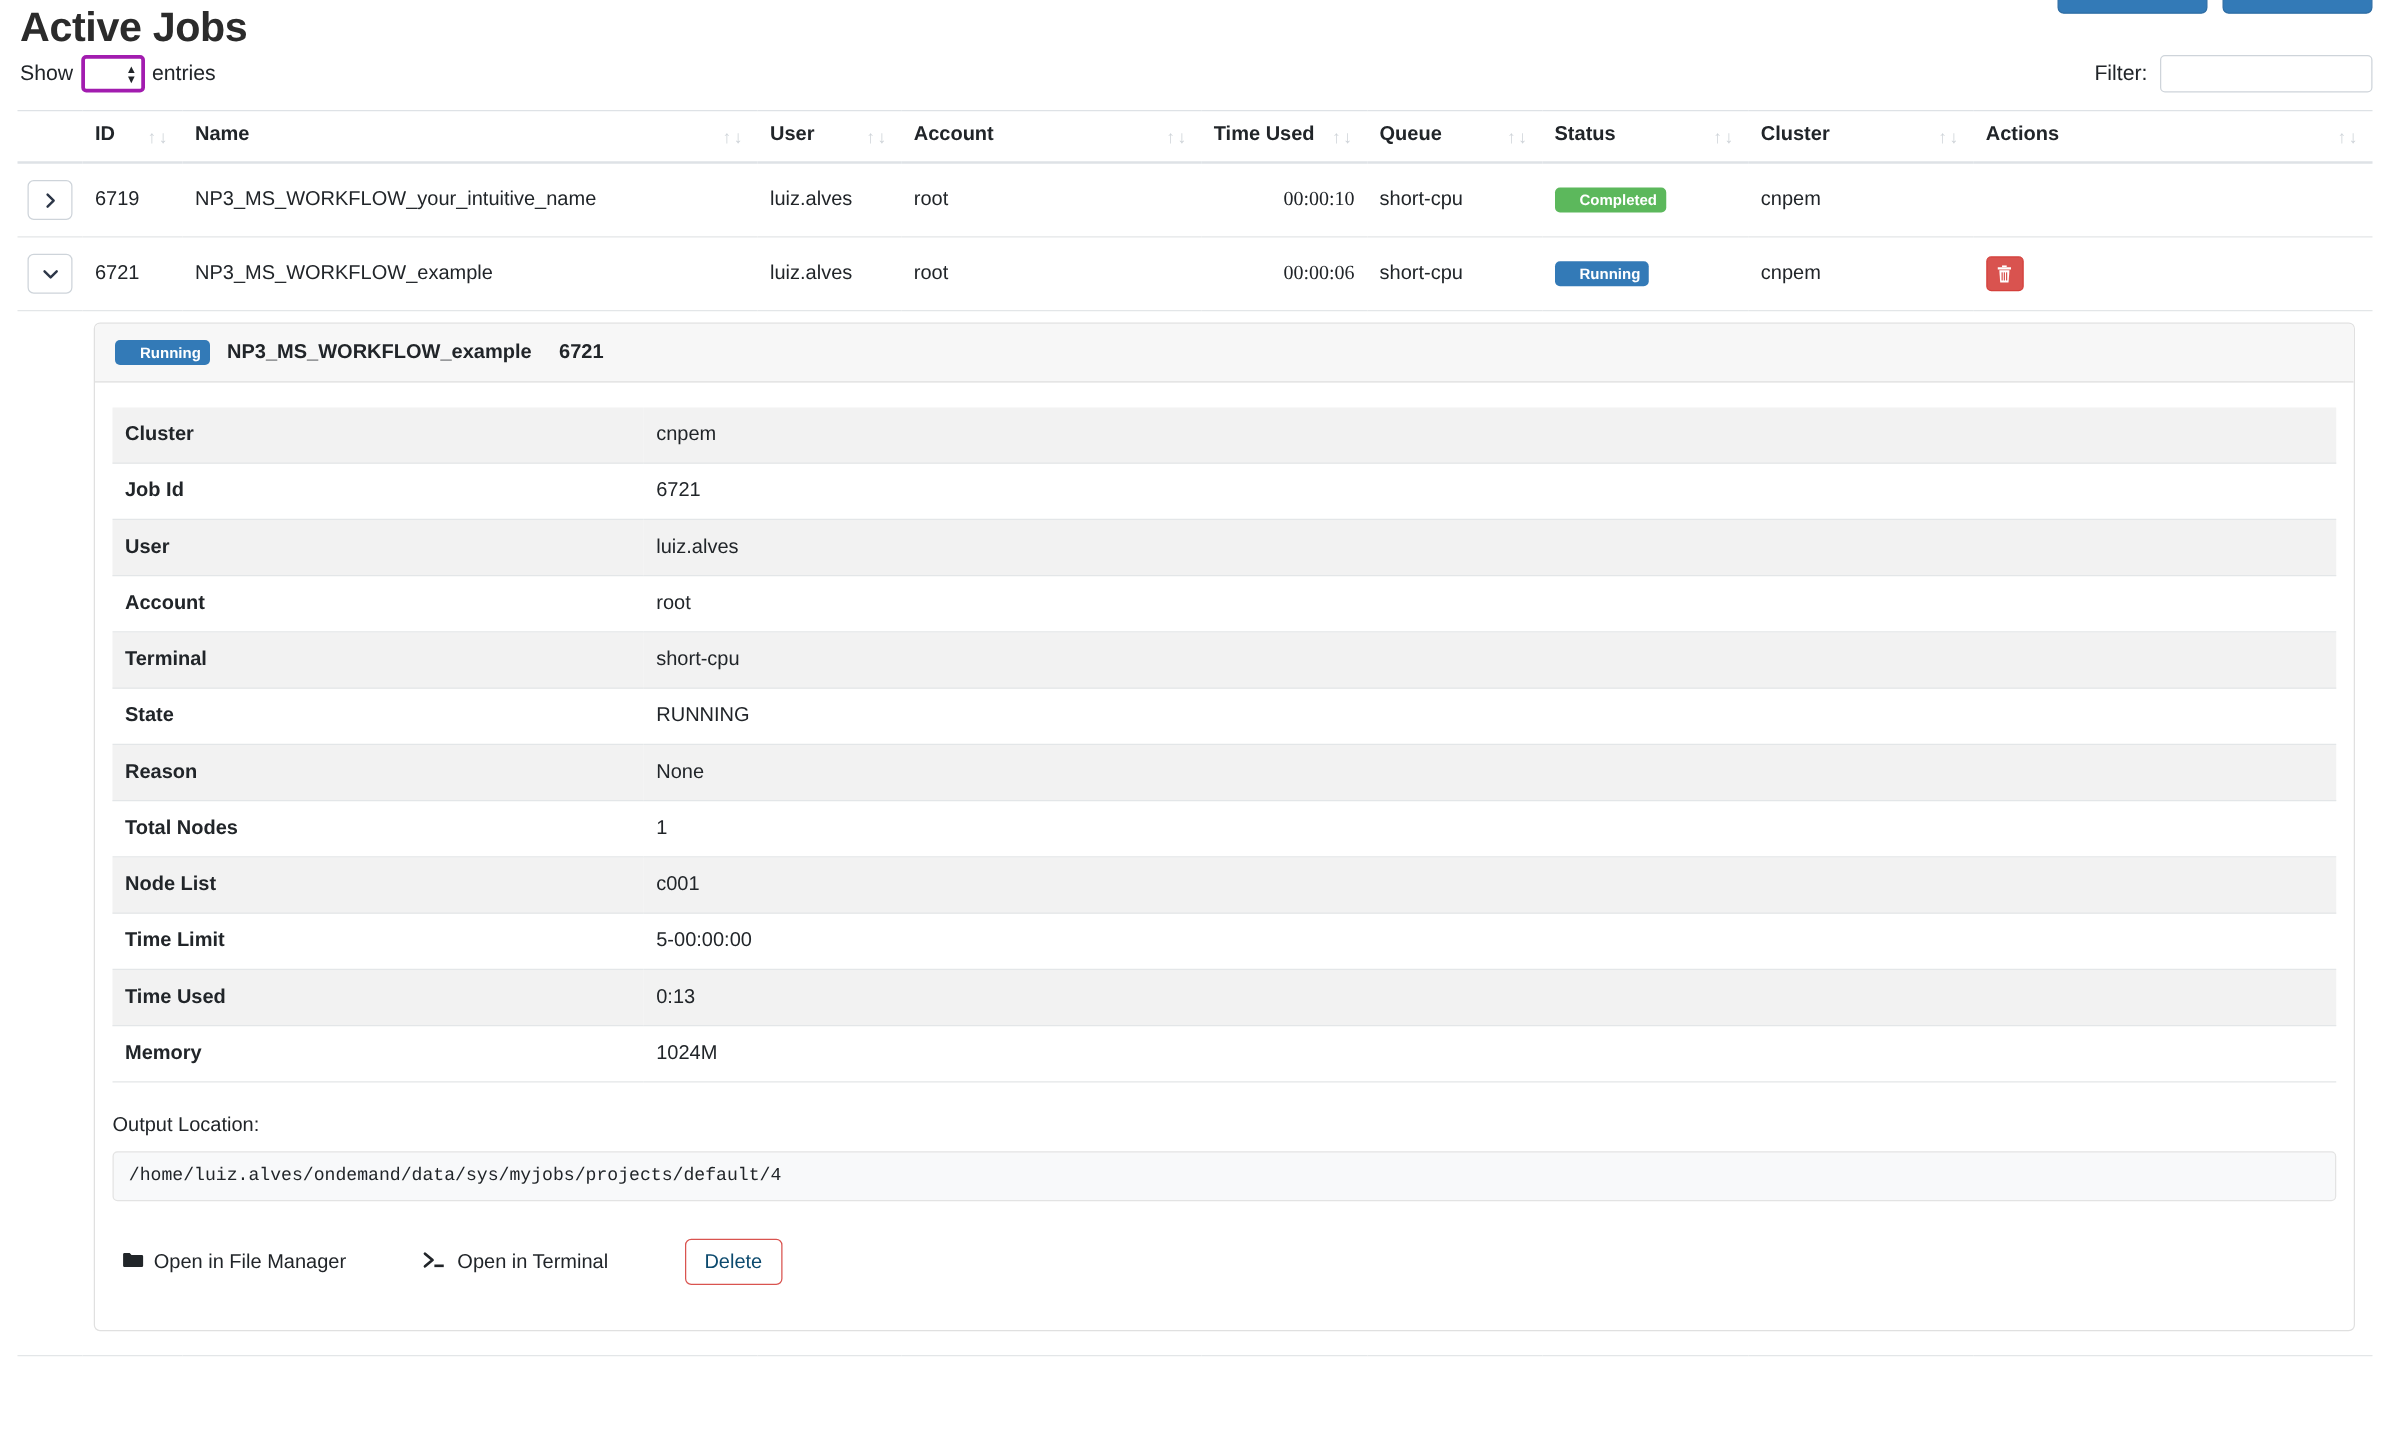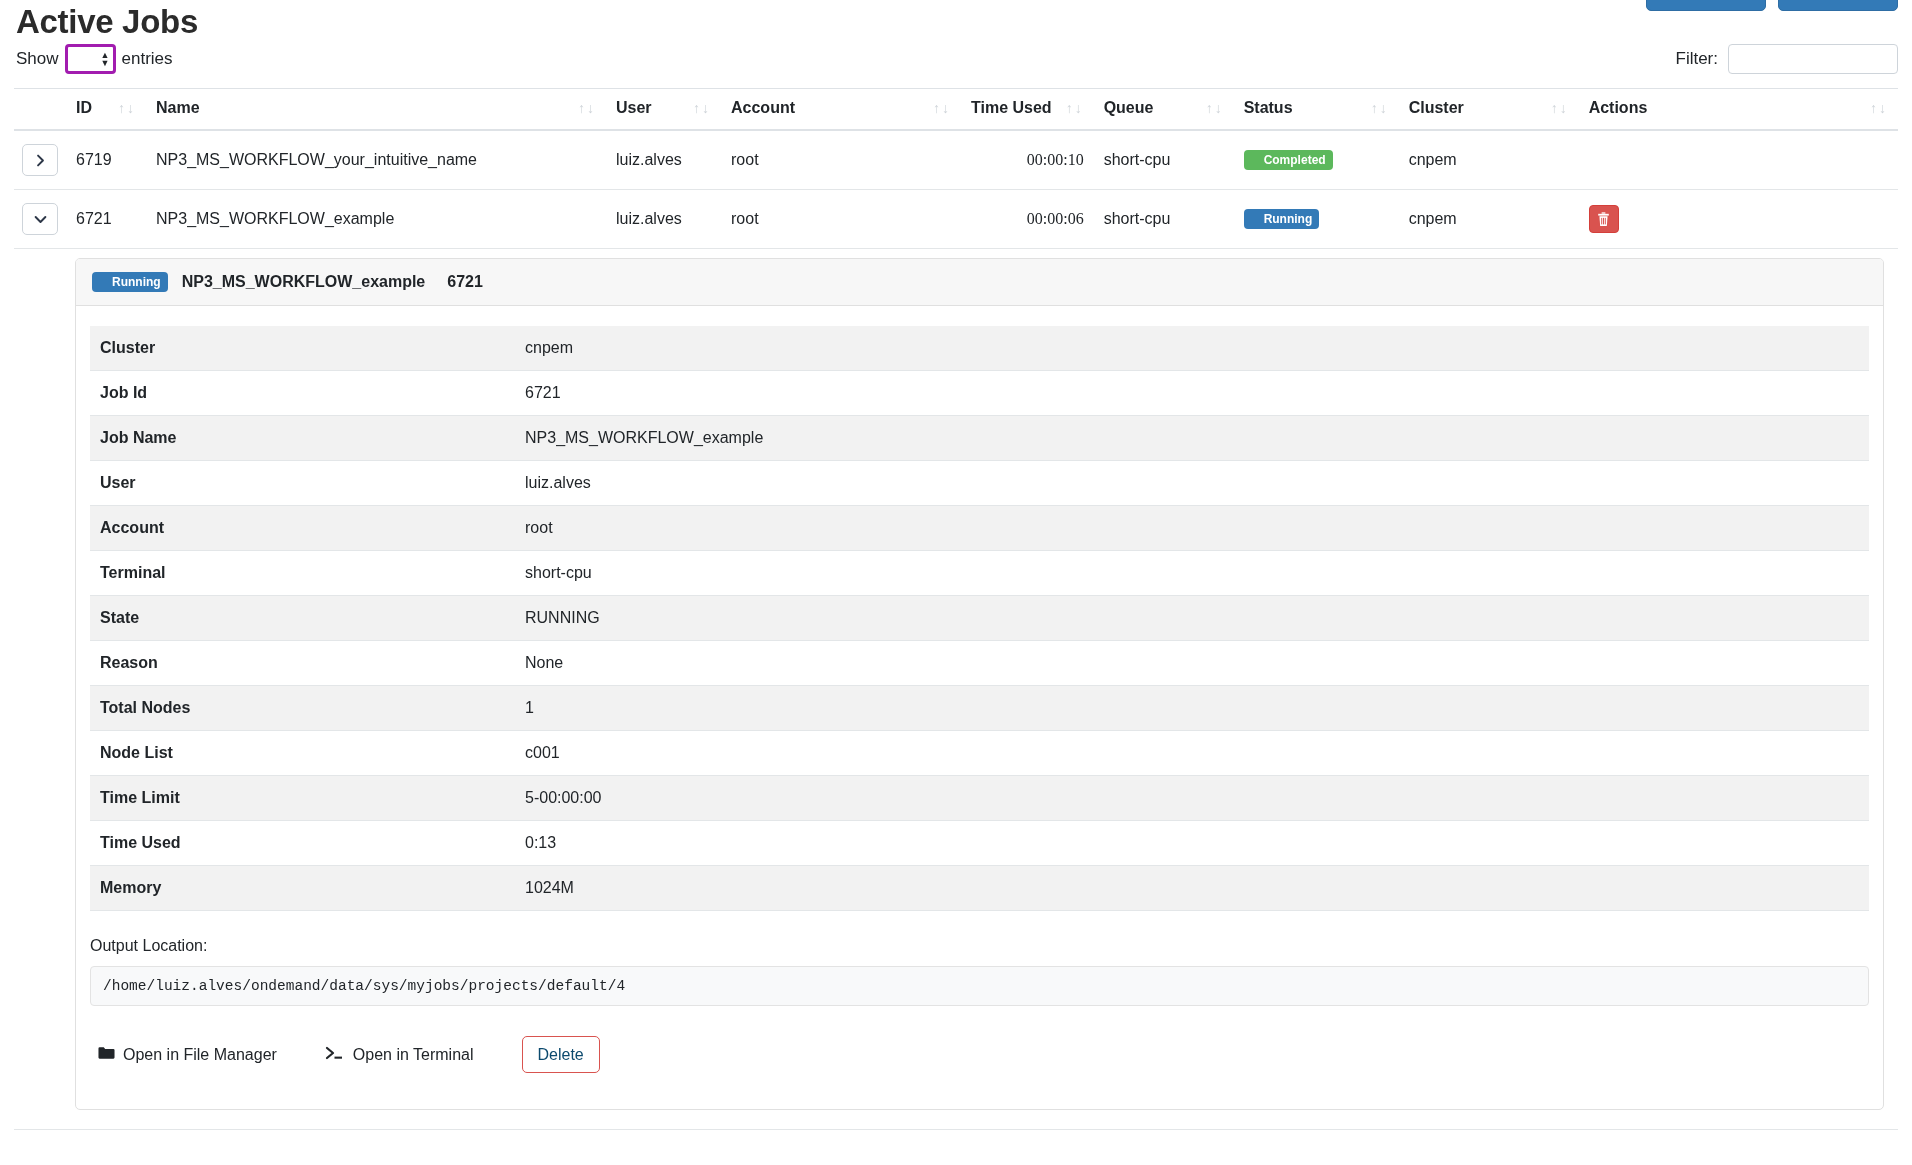--- a/index.html
+++ b/index.html
@@ -123,21 +123,21 @@
     color: #212529;
     border-top: 1px solid #dee2e6;
     border-bottom: 2px solid #dee2e6;
     padding: 10px 10px 12px 10px;
     text-align: left;
     vertical-align: bottom;
     white-space: nowrap;
   }
   .th-inner {
     display: flex;
-    align-items: center;
+    align-items: flex-end;
     justify-content: space-between;
     gap: 10px;
   }
   .th-inner.right { justify-content: flex-end; }
   .th-inner.right .sort-arrows { margin-left: 4px; }
   .sort-arrows {
     color: #cfd4d9;
     font-size: 14px;
     letter-spacing: 2px;
     font-weight: normal;
@@ -268,21 +268,21 @@
     background: #f8f9fa;
     padding: 11px 12px;
     font-family: "Liberation Mono", monospace;
     font-size: 14.5px;
     color: #212529;
   }
 
   .detail-actions {
     display: flex;
     align-items: center;
-    gap: 4px;
+    gap: 17px;
     padding: 30px 14px 36px 22px;
   }
   .action-link {
     display: inline-flex;
     align-items: center;
     gap: 8px;
     font-size: 16px;
     color: #212529;
     text-decoration: none;
     cursor: pointer;
@@ -469,24 +469,20 @@
                 <tbody>
                   <tr>
                     <td class="label">Cluster</td>
                     <td>cnpem</td>
                   </tr>
                   <tr>
                     <td class="label">Job Id</td>
                     <td>6721</td>
                   </tr>
                   <tr>
-                    <td class="label">Job Name</td>
-                    <td>NP3_MS_WORKFLOW_example</td>
-                  </tr>
-                  <tr>
                     <td class="label">User</td>
                     <td>luiz.alves</td>
                   </tr>
                   <tr>
                     <td class="label">Account</td>
                     <td>root</td>
                   </tr>
                   <tr>
                     <td class="label">Terminal</td>
                     <td>short-cpu</td>

